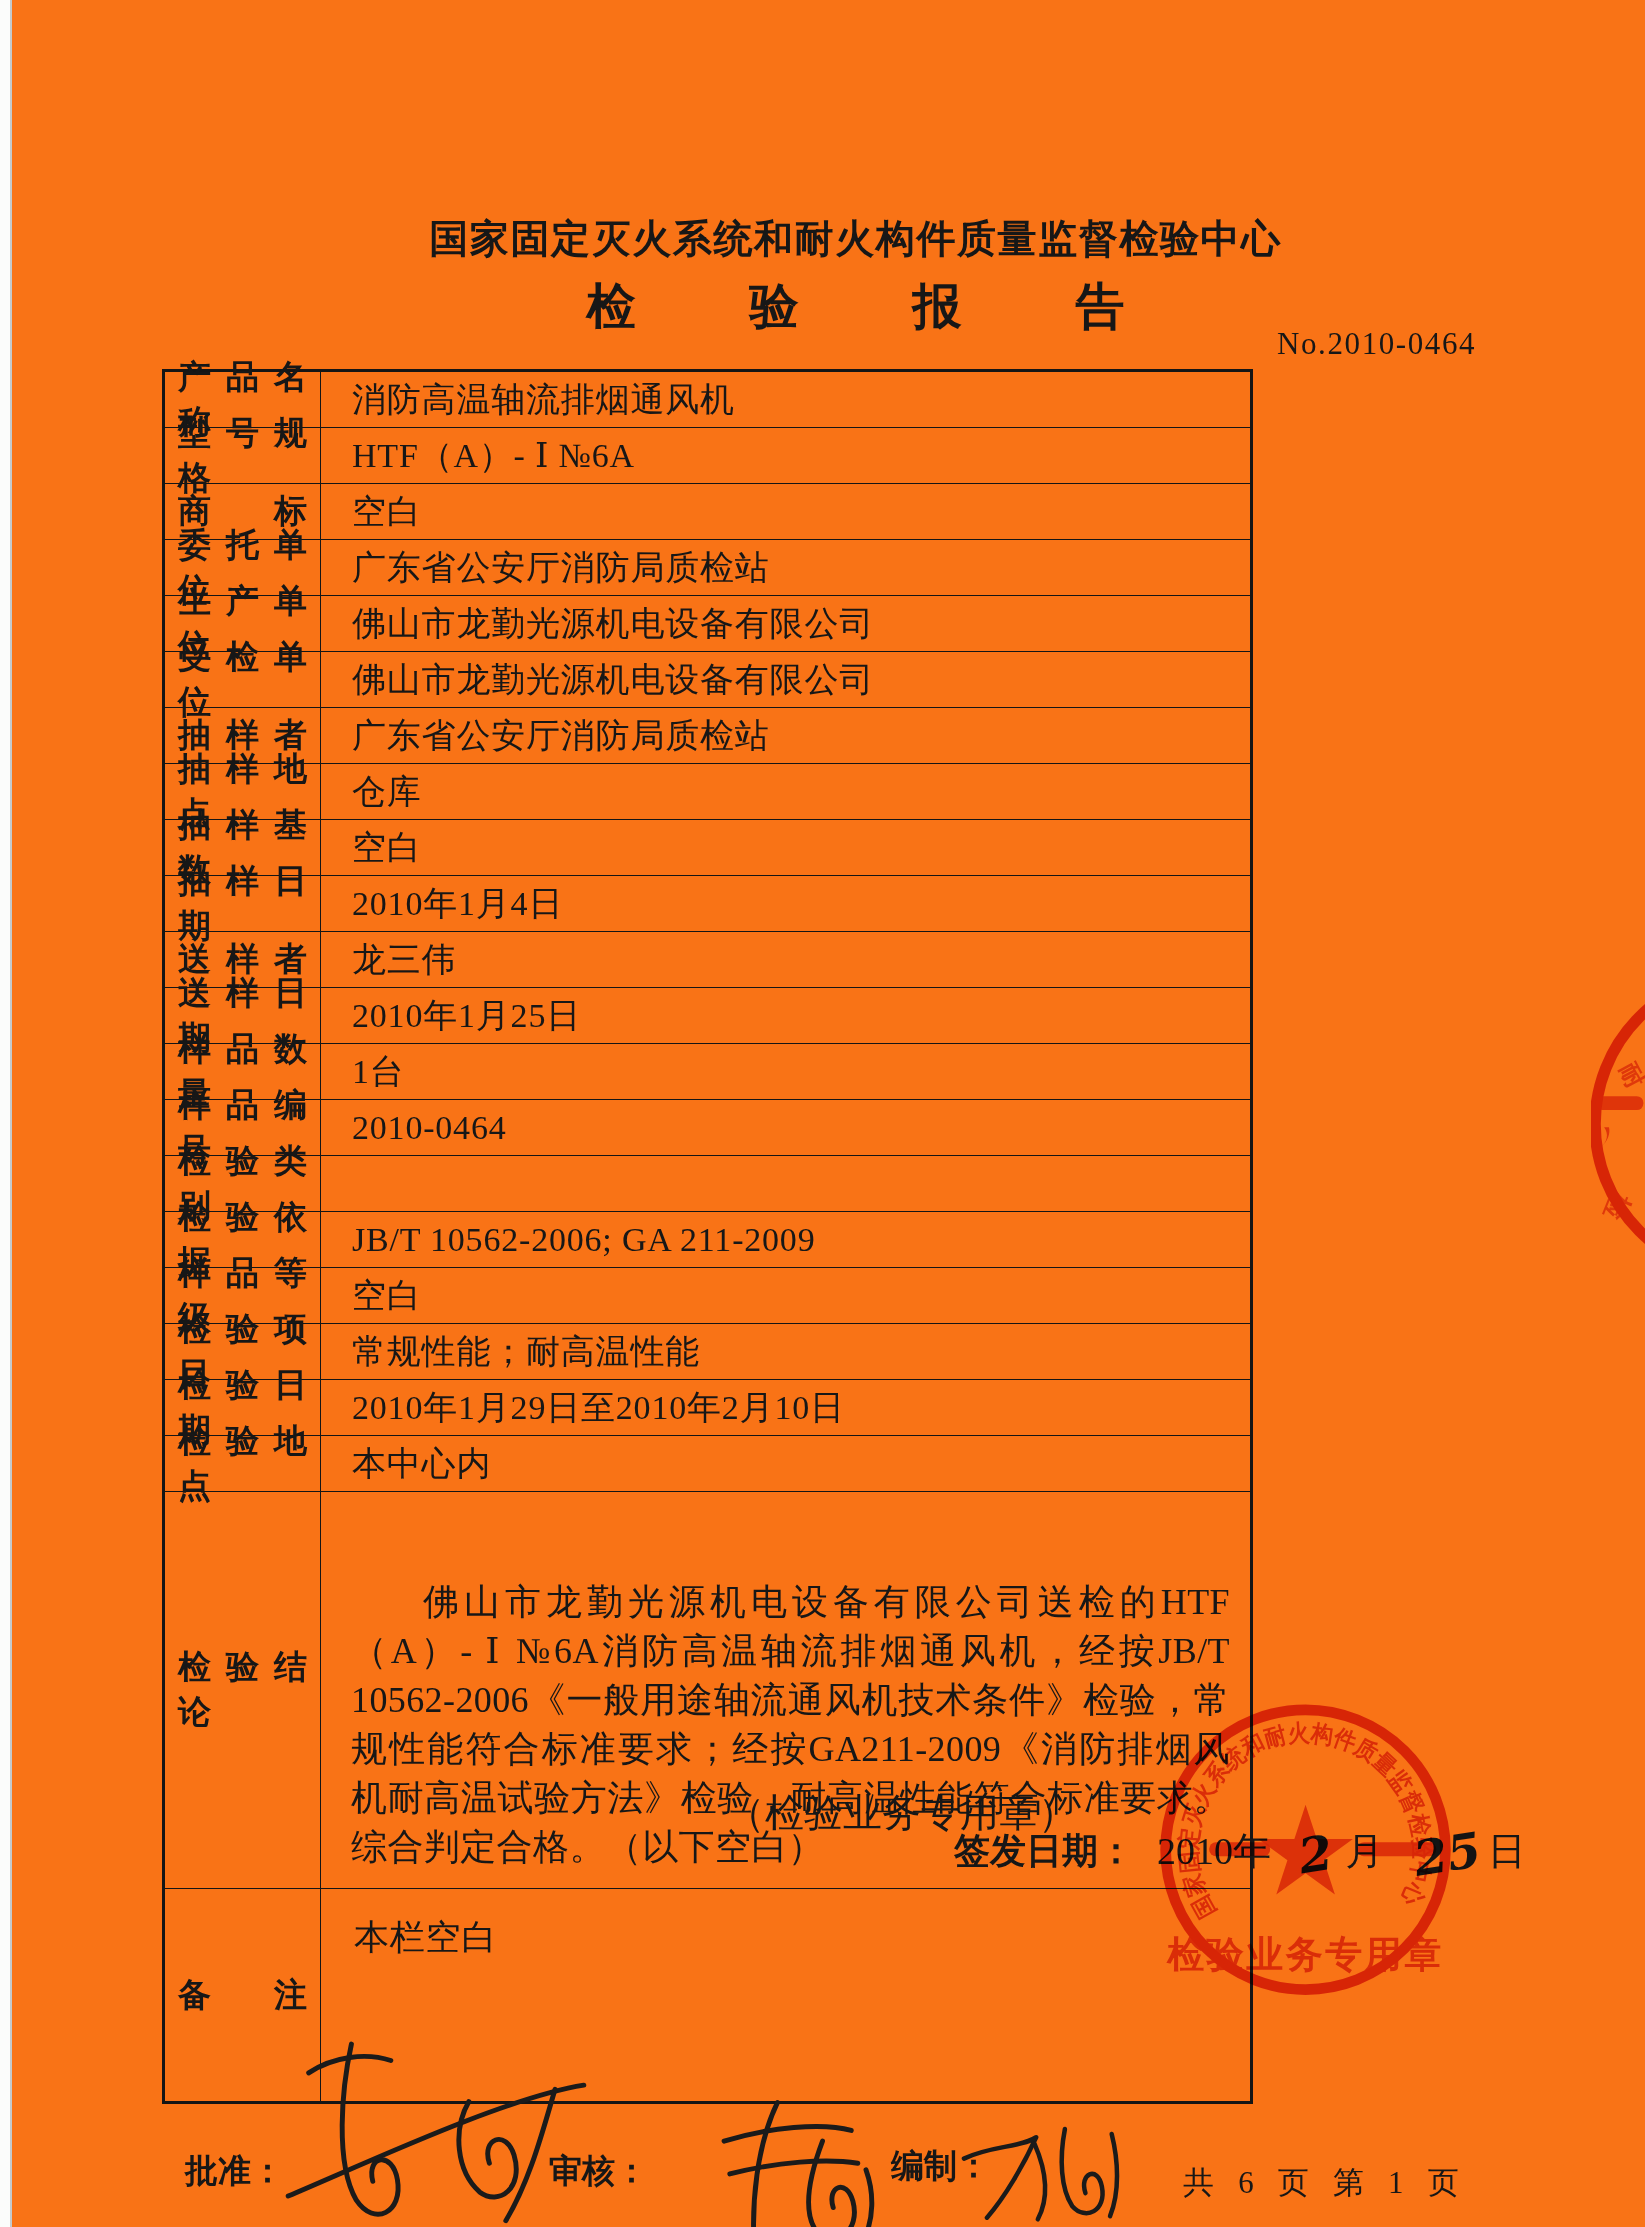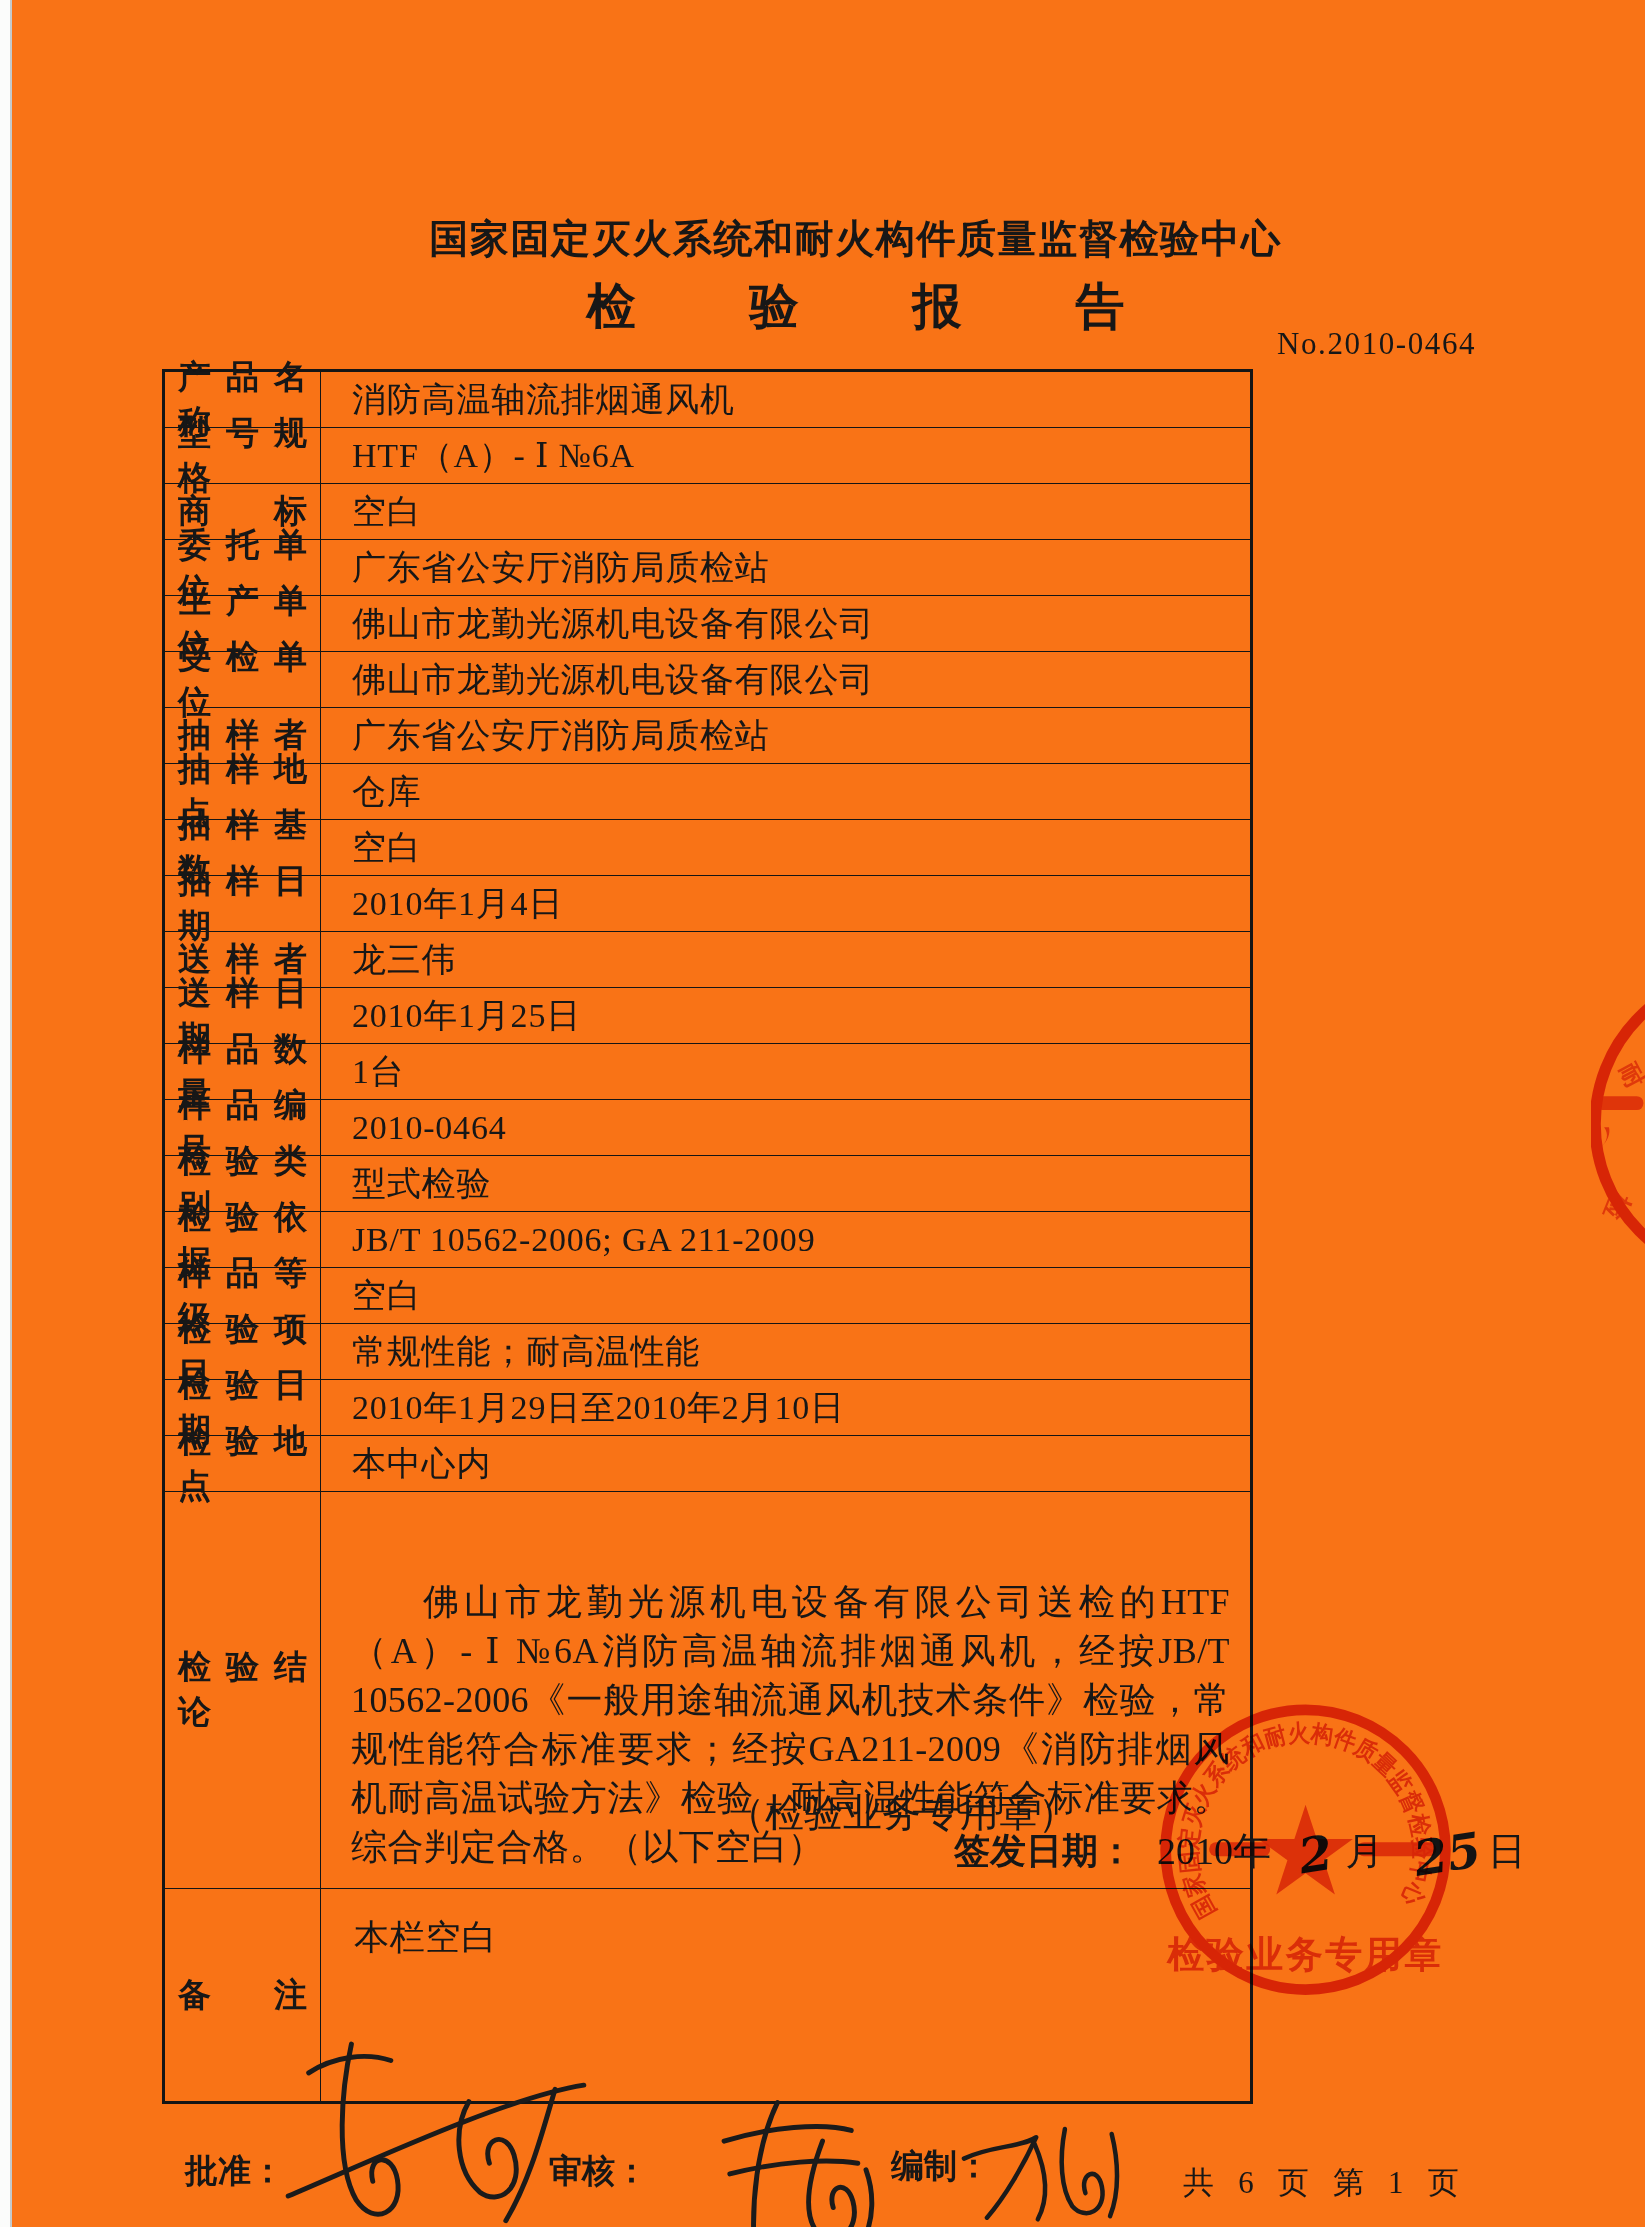--- a/index.html
+++ b/index.html
@@ -143,21 +143,20 @@
           <div class="cell-value">1台</div>
         </div><div class="info-row">
           <div class="cell-label">
             <span class="label-text">样品编号</span>
           </div>
           <div class="cell-value">2010-0464</div>
         </div><div class="info-row">
           <div class="cell-label">
             <span class="label-text">检验类别</span>
           </div>
-          <div class="cell-value">型式检验</div>
         </div><div class="info-row">
           <div class="cell-label">
             <span class="label-text">检验依据</span>
           </div>
           <div class="cell-value">JB/T 10562-2006; GA 211-2009</div>
         </div><div class="info-row">
           <div class="cell-label">
             <span class="label-text">样品等级</span>
           </div>
           <div class="cell-value">空白</div>

